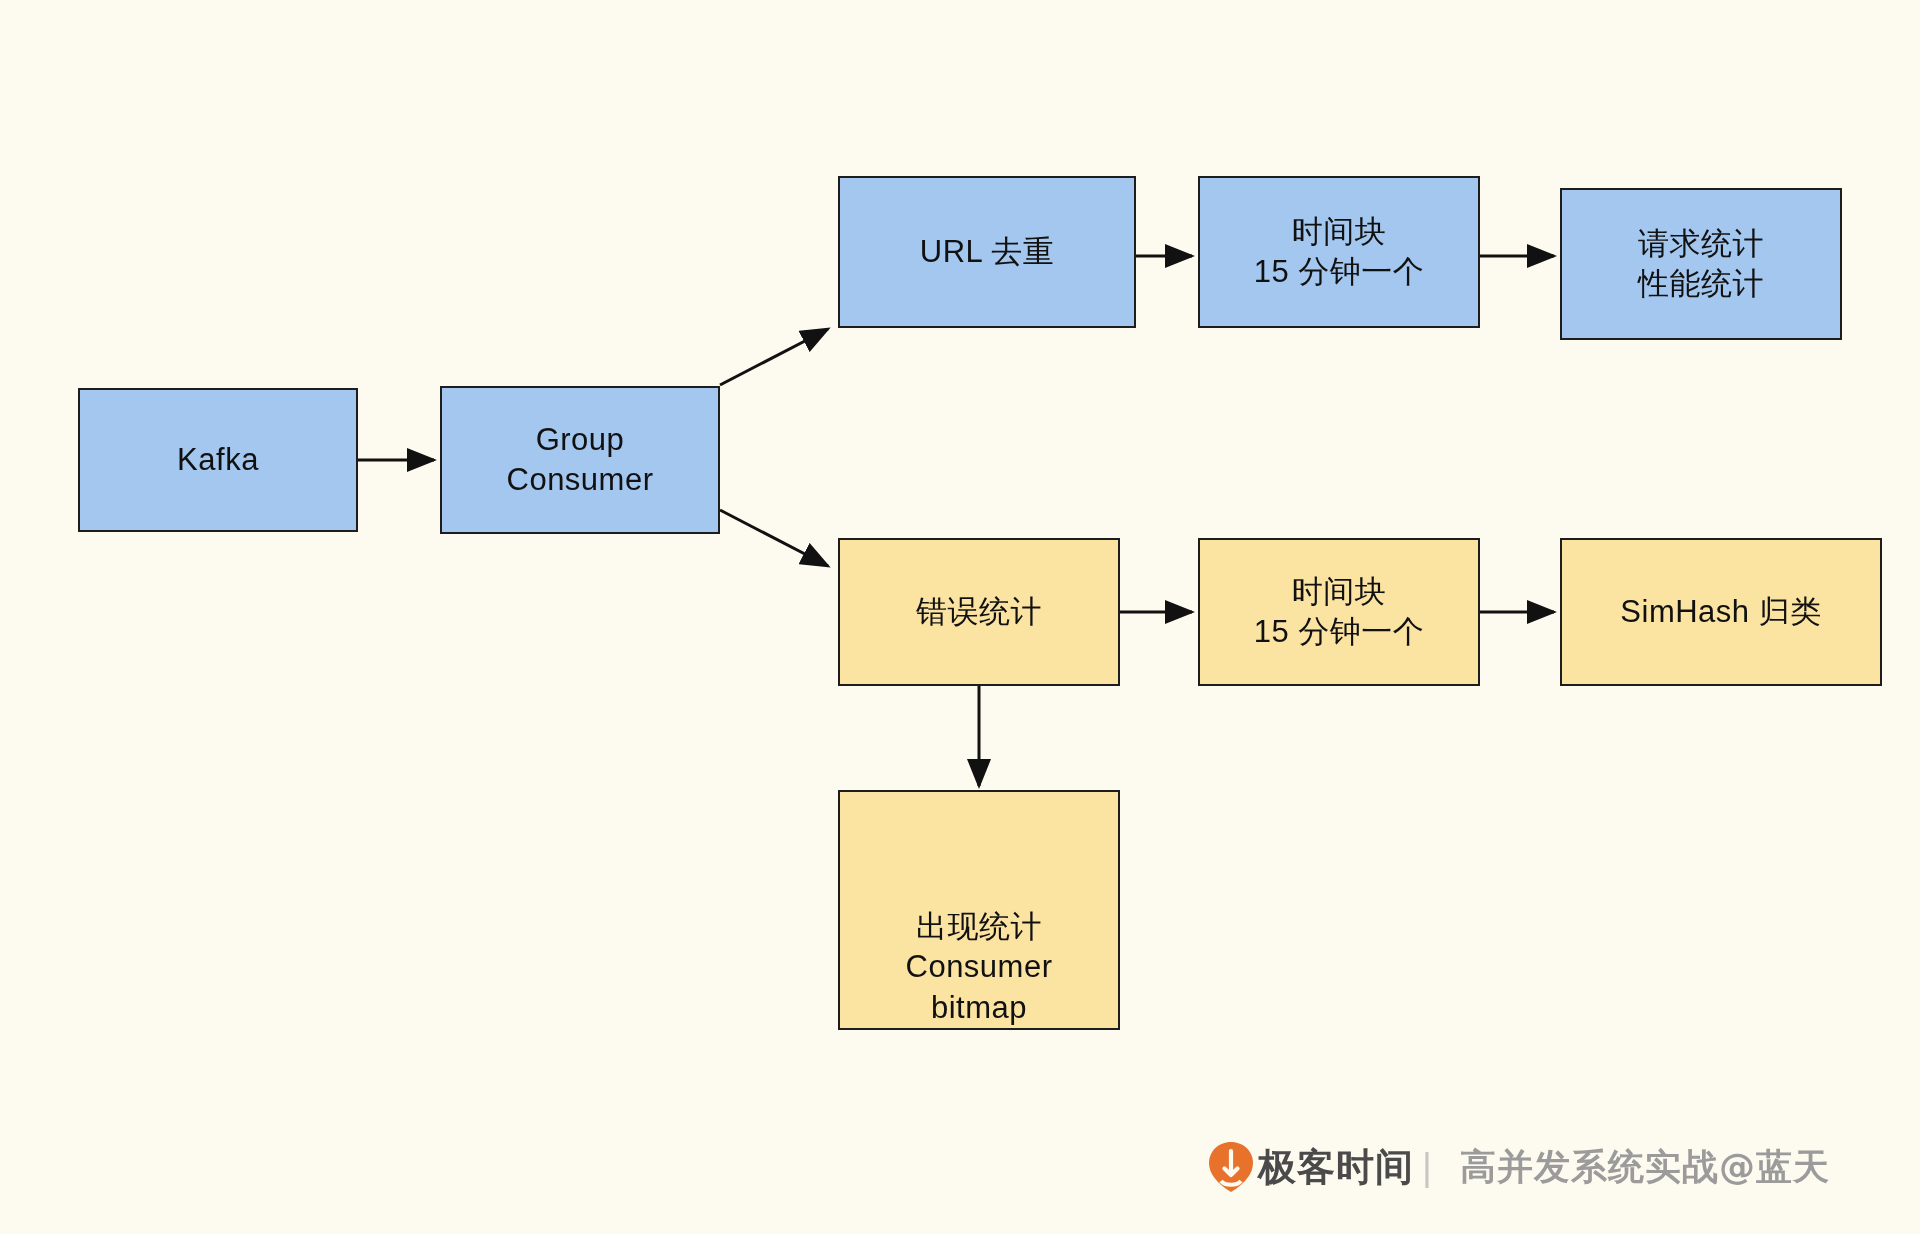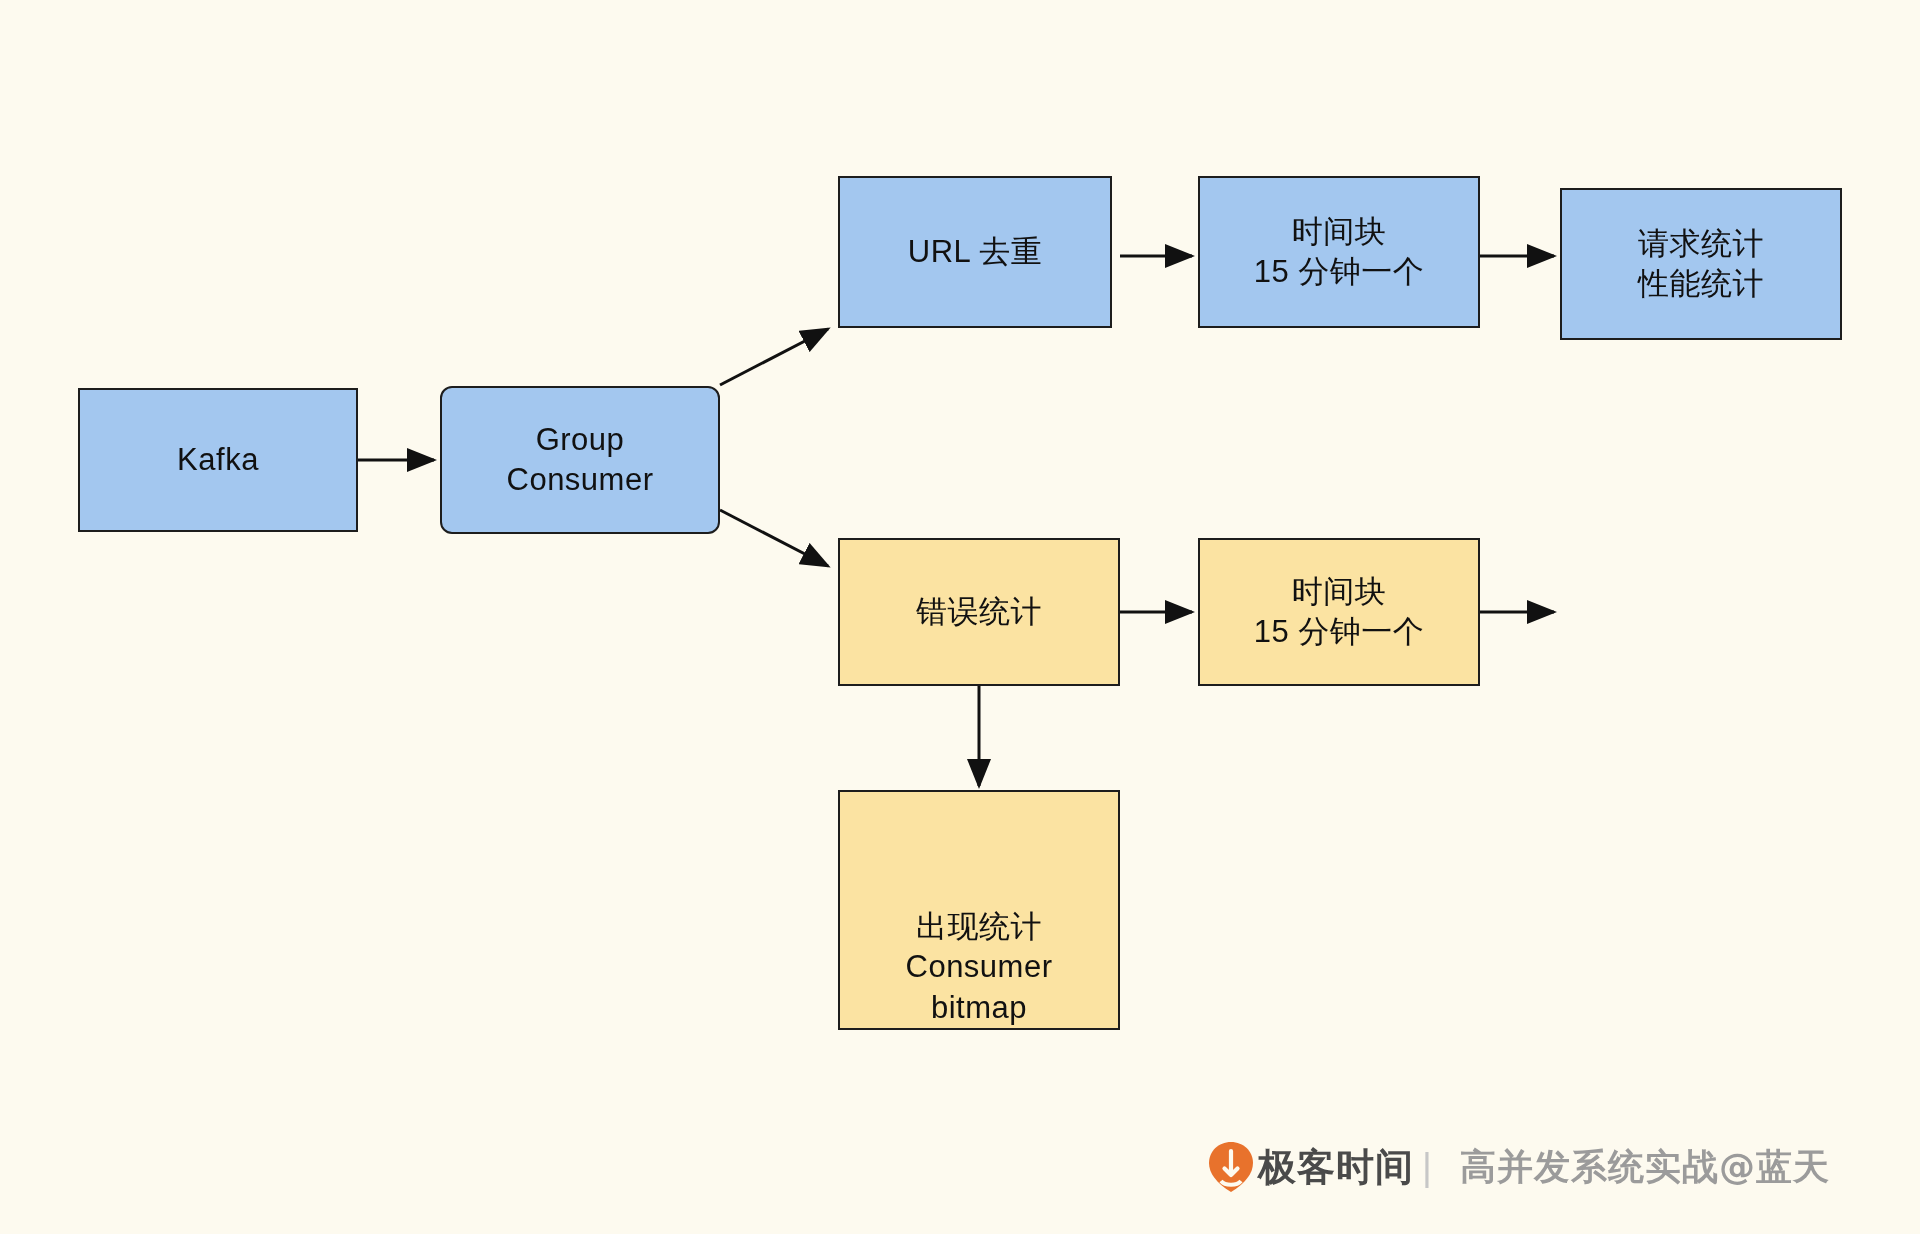--- a/index.html
+++ b/index.html
@@ -105,26 +105,26 @@
 
     <line x1="1480" y1="612" x2="1554" y2="612" stroke="#111111" stroke-width="3" marker-end="url(#arrowhead)"></line>
 
     <line x1="979" y1="684" x2="979" y2="786" stroke="#111111" stroke-width="3" marker-end="url(#arrowhead)"></line>
   </svg>
 
   <div class="node blue" style="left:78px; top:388px; width:280px; height:144px;">
     <span class="line">Kafka</span>
   </div>
 
-  <div class="node blue" style="left:440px; top:386px; width:280px; height:148px;border-radius:12px;">
+  <div class="node blue" style="left:440px; top:386px; width:280px; height:148px;">
     <span class="line">Group</span>
     <span class="line">Consumer</span>
   </div>
 
-  <div class="node blue" style="left:838px; top:176px; width:274px; height:152px;">
+  <div class="node blue" style="left:838px; top:176px; width:298px; height:152px;">
     <span class="line">URL 去重</span>
   </div>
 
   <div class="node blue" style="left:1198px; top:176px; width:282px; height:152px;">
     <span class="line">时间块</span>
     <span class="line">15 分钟一个</span>
   </div>
 
   <div class="node blue" style="left:1560px; top:176px; width:282px; height:152px;margin-top:12px;">
     <span class="line">请求统计</span>
@@ -133,20 +133,23 @@
 
   <div class="node yellow" style="left:838px; top:538px; width:282px; height:148px;align-items:center;">
     <span class="line">错误统计</span>
   </div>
 
   <div class="node yellow" style="left:1198px; top:538px; width:282px; height:148px;">
     <span class="line">时间块</span>
     <span class="line">15 分钟一个</span>
   </div>
 
+  <div class="node yellow" style="left:1560px; top:538px; width:322px; height:148px;">
+    <span class="line">SimHash 归类</span>
+  </div>
 
   <div class="node yellow" style="left:838px; top:790px; width:282px; height:240px;justify-content:flex-end;">
     <span class="line">出现统计</span>
     <span class="line">Consumer</span>
     <span class="line">bitmap</span>
   </div>
 
   <div id="watermark">
     <svg id="wm-logo" viewBox="0 0 46 52" xmlns="http://www.w3.org/2000/svg">
       <path d="M23 1 C10.5 1 1 10.3 1 22 C1 32.4 8.6 42.2 23 51 C37.4 42.2 45 32.4 45 22 C45 10.3 35.5 1 23 1 Z" fill="#e8722c"></path>

